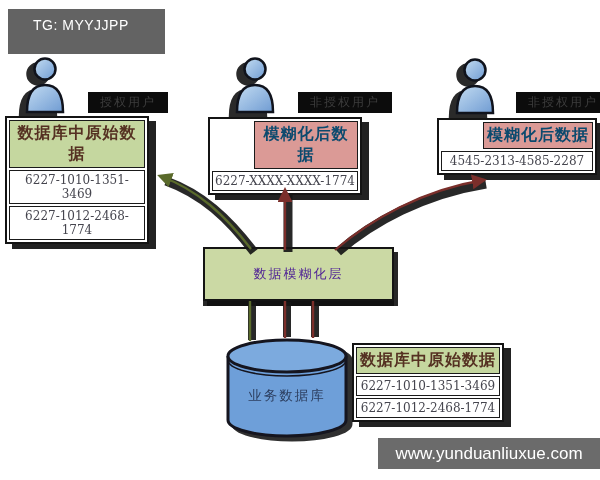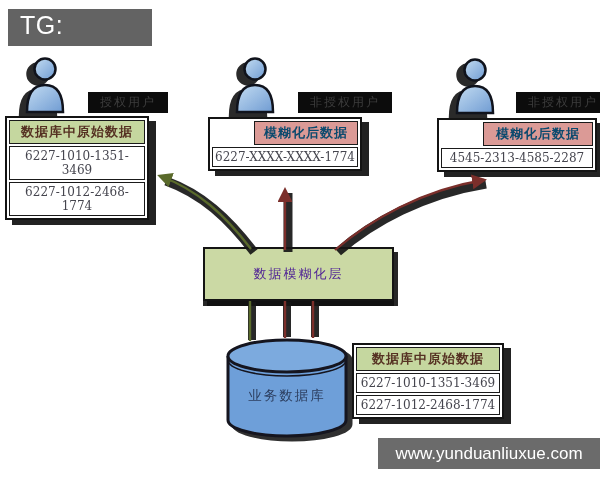--- a/index.html
+++ b/index.html
@@ -3,22 +3,22 @@
 <meta charset="utf-8">
 <style>
   html,body { margin:0; padding:0; background:#fff; }
   .canvas {
     position:relative; width:600px; height:480px; background:#ffffff;
     font-family:"Liberation Sans", sans-serif; overflow:hidden;
   }
 
   
   .tag-badge {
-    position:absolute; left:8px; top:9px; width:132px; height:37px;
-    line-height:33px; padding-left:12px; color:#ffffff; font-size:25px;
+    position:absolute; left:8px; top:9px; width:132px; height:45px;
+    line-height:33px; padding-left:25px; color:#ffffff; font-size:14px;
     letter-spacing:0.5px; background:#636363;
   }
 
   
   .watermark {
     position:absolute; left:378px; top:438px; width:222px; height:31px;
     line-height:31px; text-align:center; color:#ffffff; font-size:17px;
     background:#6b6b6b;
   }
 
@@ -42,21 +42,21 @@
 
   
   .data-table {
     position:absolute; background:#ffffff; border:2px solid #141414;
     box-shadow:7px 5px 0 rgba(15,15,15,0.92);
   }
   .cell {
     margin:2px; border:1.5px solid #1a1a1a; text-align:center;
     padding:2px 2px;
   }
-  .hdr { font-size:13px; font-weight:bold; letter-spacing:1px; }
+  .hdr { font-size:16px; font-weight:bold; letter-spacing:1px; }
   .hdr-green { color:#553122; }
   .hdr-pink  { color:#0c4a6e;margin-left:44px; }
   .row {
     font-family:"DejaVu Serif", serif; font-size:12px; color:#45454e;
   }
   #tableA { left:5px;   top:116px; width:140px; }
   #tableB { left:208px; top:117px; width:150px; }
   #tableC { left:437px; top:118px; width:156px; }
   #tableD { left:352px; top:343px; width:148px; }
 

